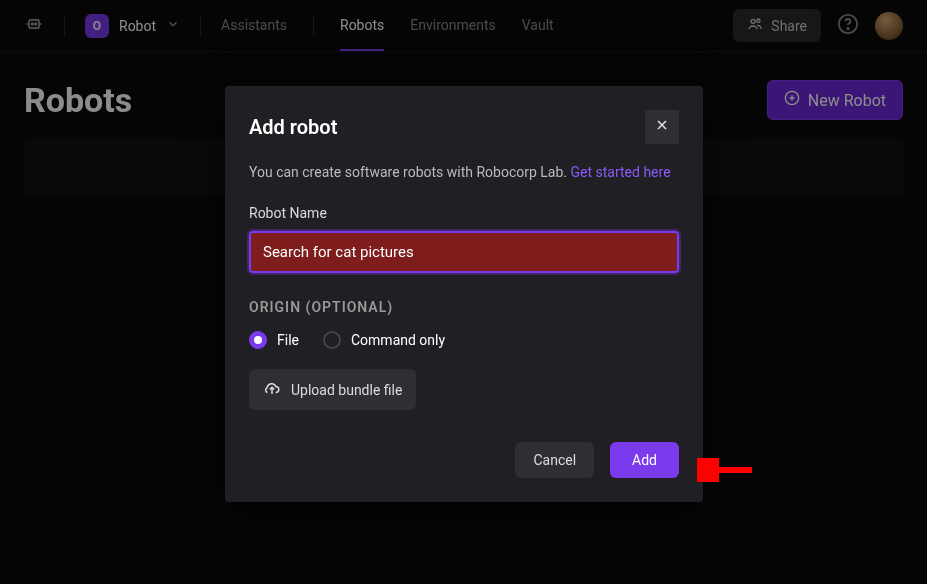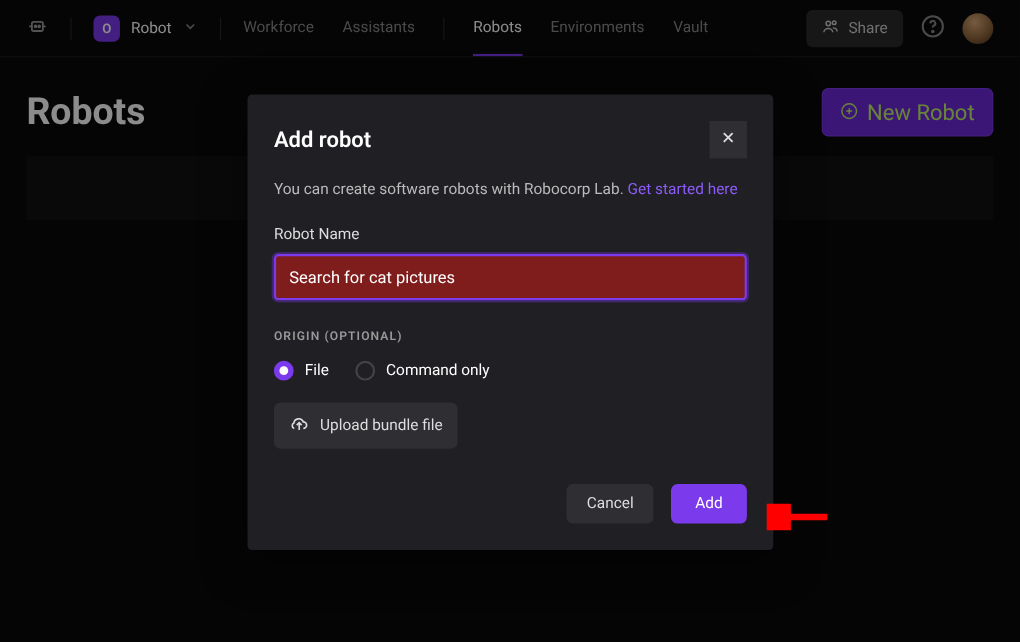--- a/index.html
+++ b/index.html
@@ -17,40 +17,40 @@
     .nav-tab { color: #888; padding: 16px 0; cursor: pointer; border-bottom: 2px solid transparent; }
     .nav-tab.active { color: #fff; border-bottom: 2px solid #7c3aed; }
     .topbar-right { margin-left: auto; display: flex; align-items: center; gap: 16px; }
     .share-btn { background: #2a2a2a; border: none; color: #ccc; padding: 7px 14px; border-radius: 6px; font-size: 14px; display: flex; align-items: center; gap: 8px; cursor: pointer; }
     .help-icon { color: #888; cursor: pointer; }
     .avatar { width: 28px; height: 28px; border-radius: 50%; background: radial-gradient(circle at 40% 30%, #d4a574, #8b6239 60%, #3a2a1a); cursor: pointer; }
     
     
     .page-header { padding: 28px 24px 18px; display: flex; align-items: center; justify-content: space-between; }
     .page-title { font-size: 34px; font-weight: 700; color: #fff; }
-    .new-btn { background: #6d28d9; border: 1px solid #7c3aed; color: #bef264; padding: 9px 16px; border-radius: 6px; font-size: 20px; display: flex; align-items: center; gap: 8px; cursor: pointer; }
+    .new-btn { background: #6d28d9; border: 1px solid #7c3aed; color: #ffffff; padding: 9px 16px; border-radius: 6px; font-size: 16px; display: flex; align-items: center; gap: 8px; cursor: pointer; }
     .new-btn svg { width: 16px; height: 16px; }
     
     
     .list-bar { margin: 0 24px; height: 58px; background: #121212; border-radius: 2px; }
     
     
     .overlay { position: absolute; inset: 0; background: rgba(0,0,0,0.45); }
     
     
     .modal { position: absolute; left: 225px; top: 86px; width: 478px; background: #1f1f24; border-radius: 4px; box-shadow: 0 10px 40px rgba(0,0,0,0.5); }
     .modal-header { padding: 24px 24px 18px; display: flex; align-items: center; justify-content: space-between; }
     .modal-title { font-size: 20px; font-weight: 600; }
     .close-btn { width: 34px; height: 34px; background: #2e2e33; display: flex; align-items: center; justify-content: center; cursor: pointer; color: #ddd; }
     .modal-body { padding: 0 24px 20px; }
     .intro-text { font-size: 14px; color: #bbb; line-height: 1.5; margin-bottom: 22px; }
     .intro-text a { color: #8b5cf6; text-decoration: none; }
     .field-label { font-size: 14px; color: #ddd; margin-bottom: 10px; display: block; }
     .text-input { width: 100%; background: #7f1d1d; border: 2px solid #7c3aed; outline: 2px solid rgba(124,58,237,0.35); border-radius: 4px; padding: 10px 12px; color: #fff; font-size: 15px; }
-    .section-label { font-size: 11px; letter-spacing: 1px; color: #999; margin-top: 26px; margin-bottom: 16px; font-weight: 600; }
+    .section-label { font-size: 14px; letter-spacing: 1px; color: #999; margin-top: 26px; margin-bottom: 16px; font-weight: 600; }
     .radio-row { display: flex; gap: 24px; align-items: center; margin-bottom: 20px; }
     .radio-item { display: flex; align-items: center; gap: 10px; cursor: pointer; }
     .radio-outer { width: 18px; height: 18px; border-radius: 50%; display: flex; align-items: center; justify-content: center; }
     .radio-outer.checked { background: #7c3aed; }
     .radio-outer.unchecked { border: 2px solid #444; }
     .radio-inner { width: 8px; height: 8px; border-radius: 50%; background: #fff; }
     .radio-label { font-size: 14px; color: #fff; }
     .upload-btn { background: #2e2e33; border: none; color: #ddd; padding: 10px 14px; border-radius: 6px; font-size: 14px; display: flex; align-items: center; gap: 10px; cursor: pointer; }
     .modal-footer { padding: 12px 24px 24px; display: flex; justify-content: flex-end; gap: 16px; }
     .cancel-btn { background: #2e2e33; border: none; color: #ddd; padding: 10px 18px; border-radius: 6px; font-size: 14px; cursor: pointer; }
@@ -77,21 +77,20 @@
     <div class="org-badge">O</div>
     <span class="org-name">Robot</span>
     <span class="chevron">
       <svg width="14" height="14" viewBox="0 0 24 24" fill="none" stroke="currentColor" stroke-width="2.5">
           <polyline points="6 9 12 15 18 9"></polyline>
         </svg>
     </span>
   </div>
   <div class="divider"></div>
   <div class="nav-tabs">
-    <div class="nav-tab">Workforce</div>
     <div class="nav-tab">Assistants</div>
     <div class="divider"></div>
     <div class="nav-tab active">Robots</div>
     <div class="nav-tab">Environments</div>
     <div class="nav-tab">Vault</div>
   </div>
   <div class="topbar-right">
     <button class="share-btn">
       <span>
         <svg width="16" height="16" viewBox="0 0 24 24" fill="none" stroke="currentColor" stroke-width="2">

